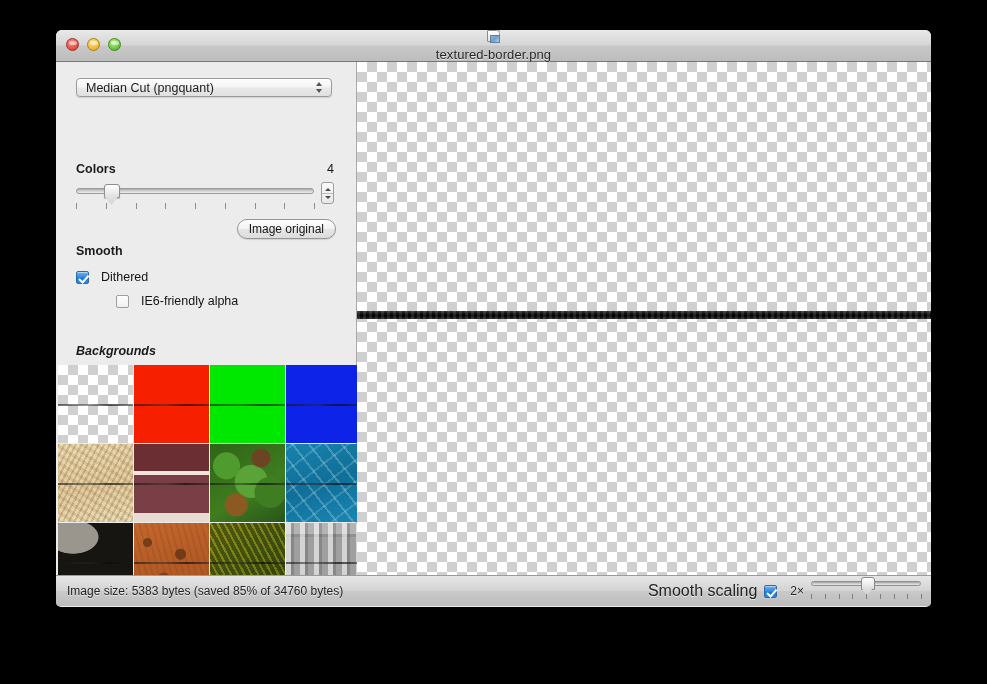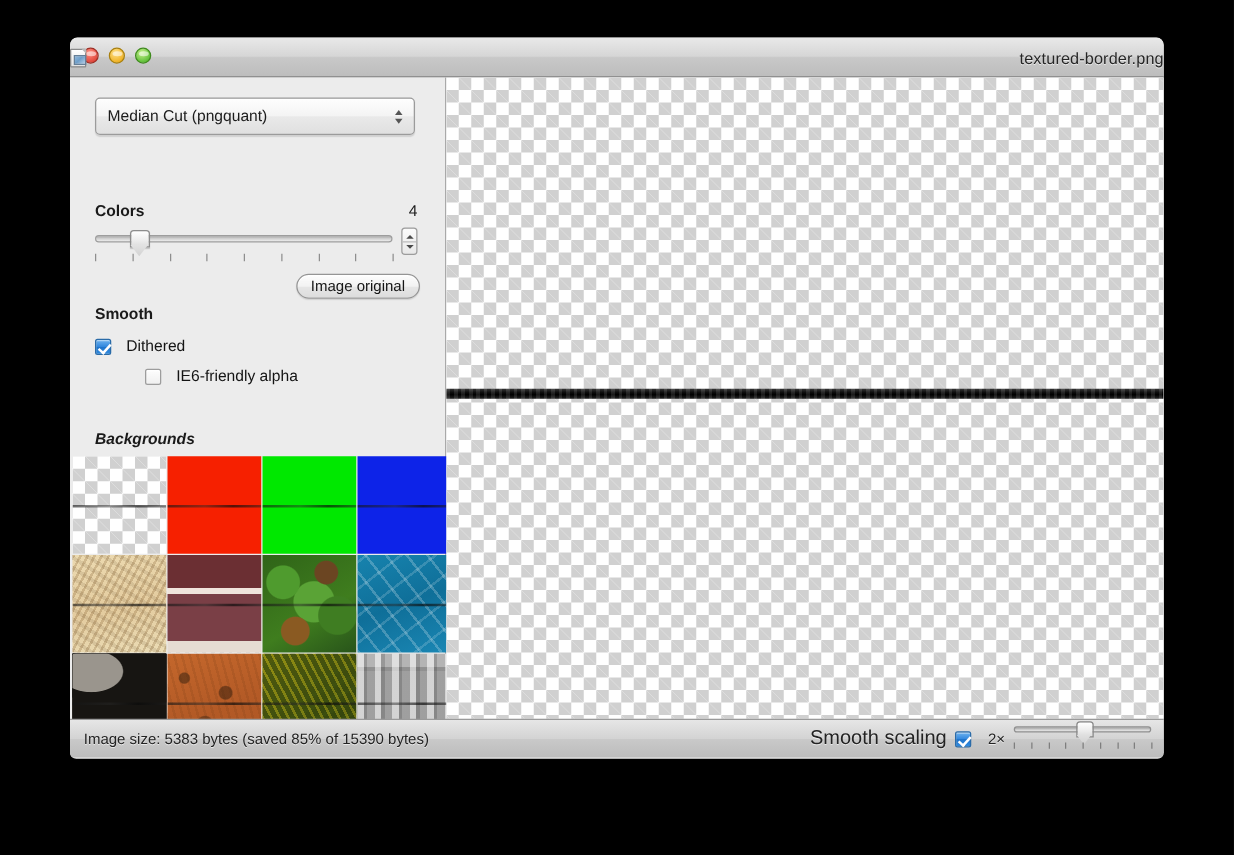--- a/index.html
+++ b/index.html
@@ -64,22 +64,23 @@
   .light.close  { background: radial-gradient(circle at 40% 30%, #ff8d7e, #e24b40 70%, #b8372c); border: 1px solid #9e2f26; }
   .light.min    { background: radial-gradient(circle at 40% 30%, #ffe08a, #f0b429 70%, #bf8d13); border: 1px solid #a9800f; }
   .light.max    { background: radial-gradient(circle at 40% 30%, #c6f08a, #63c13c 70%, #43971f); border: 1px solid #3f8a1d; }
 
   .title-center {
     position: absolute;
     left: 0; right: 0; top: 0;
     height: 32px;
     display: flex;
     align-items: center;
-    justify-content: space-between;
+    justify-content: flex-end;
     gap: 5px;
+    flex-direction: column;
   }
   .doc-icon {
     width: 13px; height: 15px;
     background: linear-gradient(to bottom, #ffffff, #e3e3e3);
     border: 1px solid #8a8a8a;
     border-radius: 1px;
     position: relative;
     box-sizing: border-box;
   }
   .doc-icon::before {
@@ -120,21 +121,21 @@
     border-right: 1px solid #a9a9a9;
     box-sizing: border-box;
     position: relative;
   }
 
   .dropdown {
     position: absolute;
     left: 20px;
     top: 16px;
     width: 256px;
-    height: 30px;
+    height: 19px;
     background: linear-gradient(to bottom, #fefefe 0%, #f4f4f4 48%, #e9e9e9 52%, #e0e0e0 100%);
     border: 1px solid #9b9b9b;
     border-radius: 4px;
     box-shadow: 0 1px 1px rgba(0,0,0,0.12), inset 0 1px 0 #ffffff;
     display: flex;
     align-items: center;
     box-sizing: border-box;
   }
   .dropdown-label {
     flex: 1;
@@ -602,21 +603,21 @@
 
       </div>
 
       <div class="canvas">
         <div class="canvas-line"></div>
       </div>
 
     </div>
 
     <div class="statusbar">
-      <div class="status-text">Image size: 5383 bytes (saved 85% of 15390 bytes)</div>
+      <div class="status-text">Image size: 5383 bytes (saved 85% of 34760 bytes)</div>
       <div class="status-right">
         <div class="smooth-label">Smooth scaling</div>
         <div class="checkbox on"></div>
         <div class="zoom-label">2×</div>
         <div class="zoom-slider">
           <div class="zoom-track">
             <div class="zoom-thumb" id="zoom-thumb" style="left: 52%;"></div>
           </div>
           <div class="zoom-ticks" id="zoom-ticks">
               <div class="tick" style="left: 0%;"></div>

